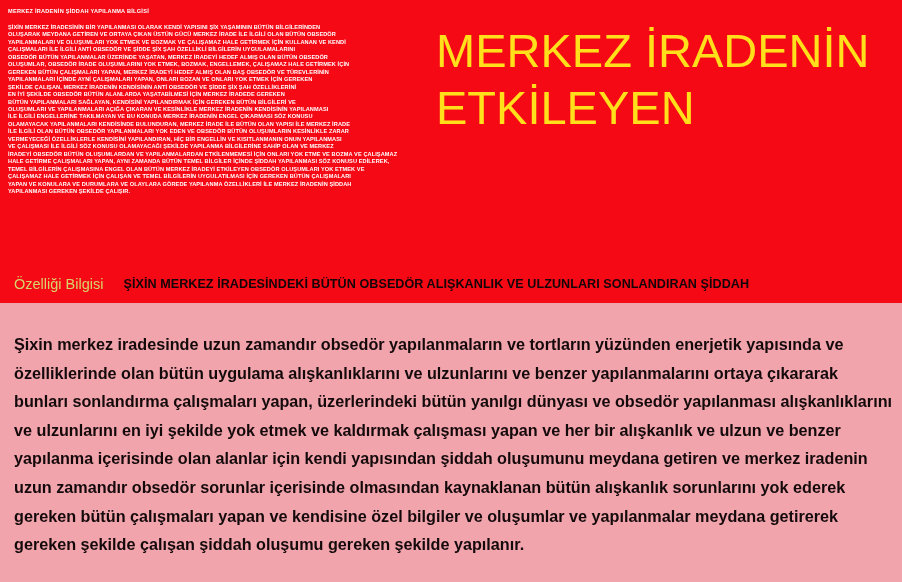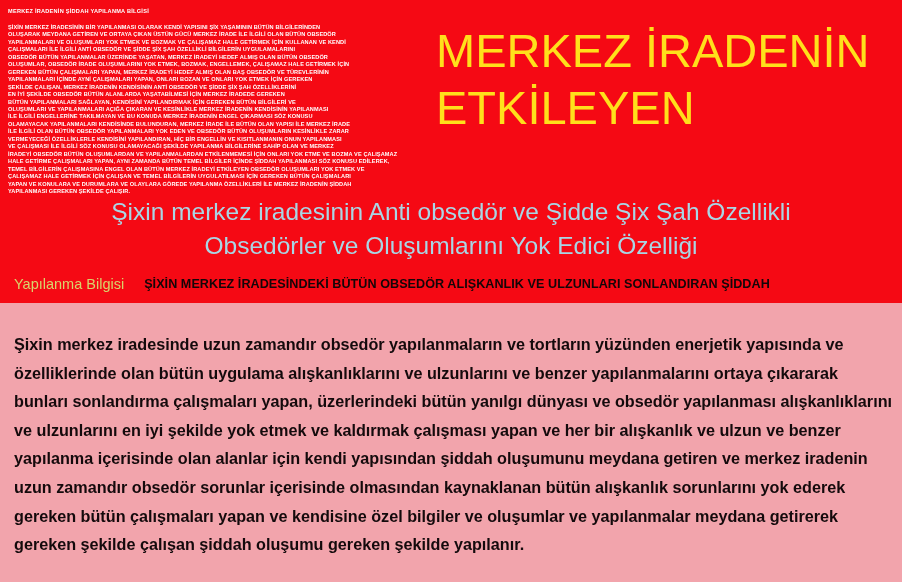--- a/index.html
+++ b/index.html
@@ -171,27 +171,23 @@
         <p>ÇALIŞAMAZ HALE GETİRMEK İÇİN ÇALIŞAN VE TEMEL BİLGİLERİN UYGULATILMASI İÇİN GEREKEN BÜTÜN ÇALIŞMALARI</p>
         <p>YAPAN VE KONULARA VE DURUMLARA VE OLAYLARA GÖREDE YAPILANMA ÖZELLİKLERİ İLE MERKEZ İRADENİN ŞİDDAH</p>
         <p>YAPILANMASI GEREKEN ŞEKİLDE ÇALIŞIR.</p>
       </div>
 
     <div class="main-title">
       <span class="tline">MERKEZ İRADENİN</span>
       <span class="tline">ETKİLEYEN</span>
     </div>
 
-    <div class="subtitle">
-      <span class="sline">Şixin merkez iradesinin Anti obsedör ve Şidde Şix Şah Özellikli</span>
-      <span class="sline">Obsedörler ve Oluşumlarını Yok Edici Özelliği</span>
-    </div>
 
     <div class="label-row">
-      <span class="label-tag">Yapılanma Bilgisi</span>
+      <span class="label-tag">Özelliği Bilgisi</span>
       <span class="label-caption">ŞİXİN MERKEZ İRADESİNDEKİ BÜTÜN OBSEDÖR ALIŞKANLIK VE ULZUNLARI SONLANDIRAN ŞİDDAH</span>
     </div>
 
   </div>
 
   <div class="pink-band">
     <div class="body-text">
       <p>Şixin merkez iradesinde uzun zamandır obsedör yapılanmaların ve tortların yüzünden enerjetik yapısında ve özelliklerinde olan bütün uygulama alışkanlıklarını ve ulzunlarını ve benzer yapılanmalarını ortaya çıkararak bunları sonlandırma çalışmaları yapan, üzerlerindeki bütün yanılgı dünyası ve obsedör yapılanması alışkanlıklarını ve ulzunlarını en iyi şekilde yok etmek ve kaldırmak çalışması yapan ve her bir alışkanlık ve ulzun ve benzer yapılanma içerisinde olan alanlar için kendi yapısından şiddah oluşumunu meydana getiren ve merkez iradenin uzun zamandır obsedör sorunlar içerisinde olmasından kaynaklanan bütün alışkanlık sorunlarını yok ederek gereken bütün çalışmaları yapan ve kendisine özel bilgiler ve oluşumlar ve yapılanmalar meydana getirerek gereken şekilde çalışan şiddah oluşumu gereken şekilde yapılanır.</p>
     </div>
   </div>

